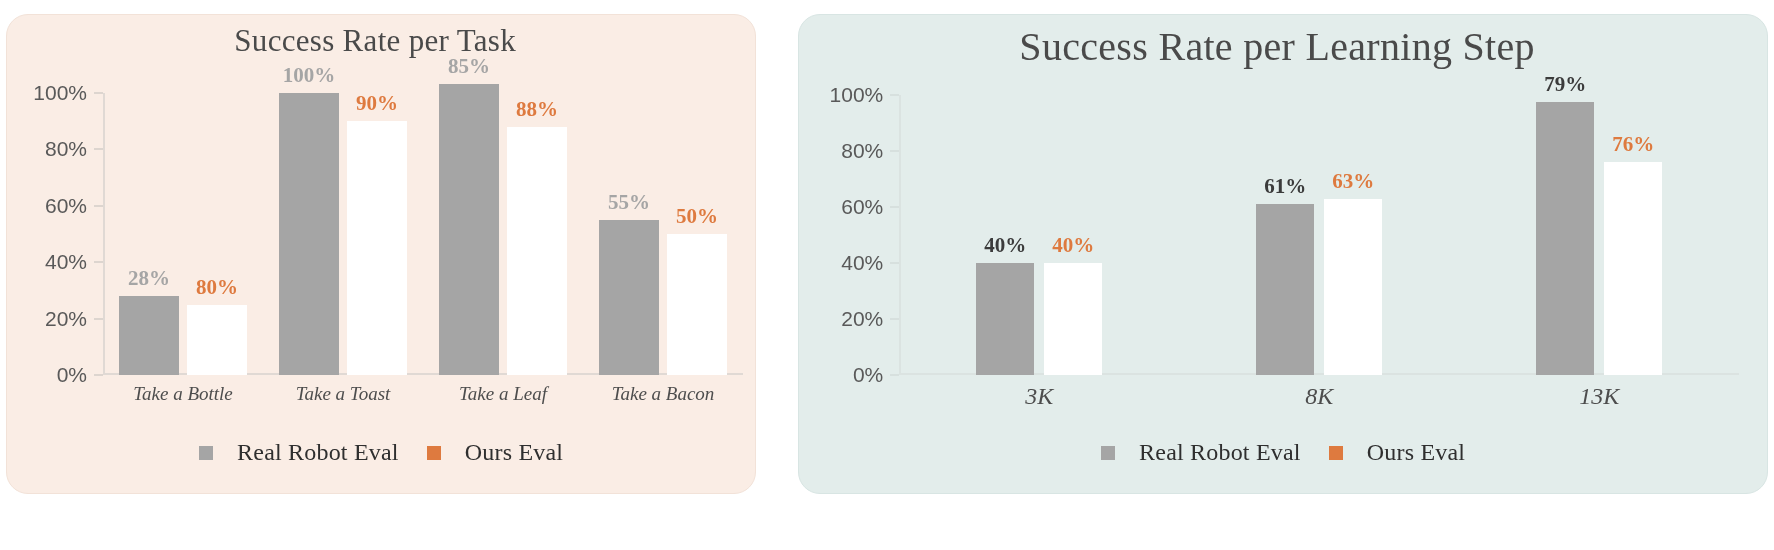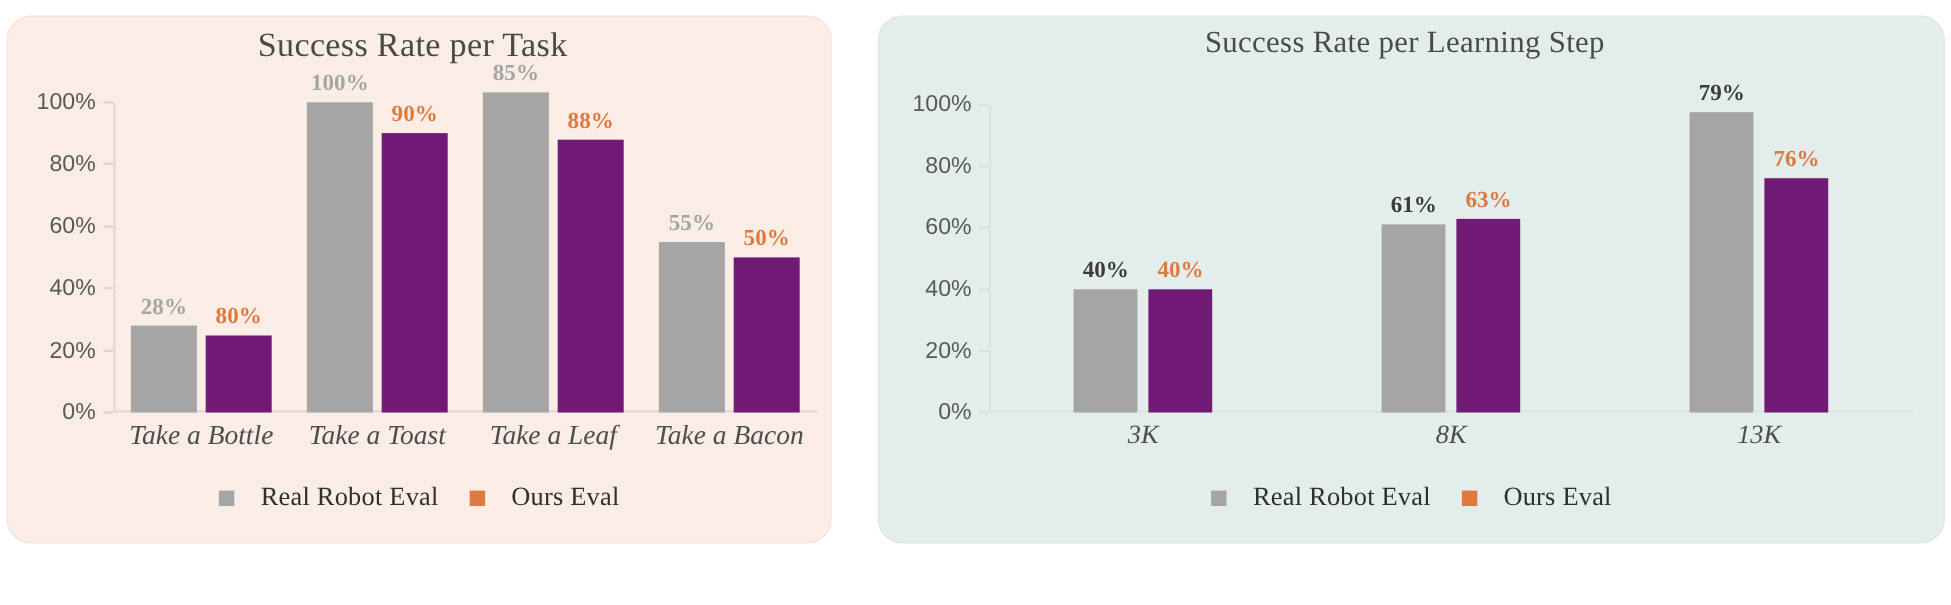--- a/index.html
+++ b/index.html
@@ -13,21 +13,21 @@
 
   .panel{position:relative;border-radius:22px;box-sizing:border-box;}
   .panel.left{width:752px;height:480px;margin-top:6px;background:#FAEDE5;border:1px solid #f2e2d8;}
   .panel.right{width:972px;height:480px;margin-top:6px;margin-left:20px;background:#E3EDEB;border:1px solid #d8e5e3;}
 
   .chart-title{
     position:absolute;left:0;right:12px;top:8px;text-align:center;
     font-family:"Liberation Serif", serif;
     font-size:31px;color:#4a4a4a;letter-spacing:.3px;font-weight:400;
   }
-  .panel.right .chart-title{font-size:28px;}
+  .panel.right .chart-title{font-size:40px;}
 
   
   .plot{position:absolute;}
   .panel.left .plot{left:96px;top:78px;width:640px;height:282px;}
   .panel.right .plot{left:100px;top:80px;width:840px;height:280px;}
 
   .axis-line{position:absolute;left:0;top:0;bottom:0;width:2px;background:#e0d9d4;}
   .panel.right .axis-line{background:#dbe3e1;}
   .base-line{position:absolute;left:0;right:0;bottom:0;height:2px;background:#e0d9d4;}
   .panel.right .base-line{background:#dbe3e1;}
@@ -43,41 +43,41 @@
   }
 
   .groups{position:absolute;left:0;right:0;bottom:0;top:0;display:flex;}
   .group{flex:1;position:relative;display:flex;align-items:flex-end;justify-content:center;gap:0;}
 
   .bar-wrap{position:relative;display:flex;align-items:flex-end;height:100%;}
   .bar{position:relative;}
   .panel.left .bar{width:60px;}
   .panel.right .bar{width:58px;}
   .bar.gray{background:#A5A5A5;}
-  .bar.orange{background:#701a75;}
+  .bar.orange{background:#ffffff;}
   .panel.left .bar.gray{margin-right:8px;}
   .panel.right .bar.gray{margin-right:10px;}
 
   .dlabel{
     position:absolute;left:50%;transform:translateX(-50%);
     bottom:100%;margin-bottom:5px;
     font-family:"Liberation Serif", serif;
     font-weight:bold;font-size:21px;white-space:nowrap;
   }
   .panel.left .dlabel.gray{color:#A5A5A5;}
   .panel.left .dlabel.orange{color:#DE7A3F;}
   .panel.right .dlabel.gray{color:#3b3b3b;}
   .panel.right .dlabel.orange{color:#DE7A3F;}
 
   .xlabels{position:absolute;display:flex;}
   .panel.left .xlabels{left:96px;top:368px;width:640px;}
   .panel.right .xlabels{left:100px;top:368px;width:840px;}
   .xlabel{flex:1;text-align:center;
     font-family:"Liberation Serif", serif;
-    font-style:italic;font-size:25px;color:#4d4d4d;}
+    font-style:italic;font-size:19px;color:#4d4d4d;}
   .panel.right .xlabel{font-size:24px;}
 
   .legend{position:absolute;left:0;right:0;display:flex;justify-content:center;align-items:center;gap:28px;}
   .panel.left .legend{top:424px;}
   .panel.right .legend{top:424px;}
   .legend-item{display:flex;align-items:center;gap:7px;}
   .swatch{width:14px;height:14px;display:inline-block;}
   .swatch.gray{background:#A5A5A5;}
   .swatch.orange{background:#DE7A3F;}
   .legend-label{

